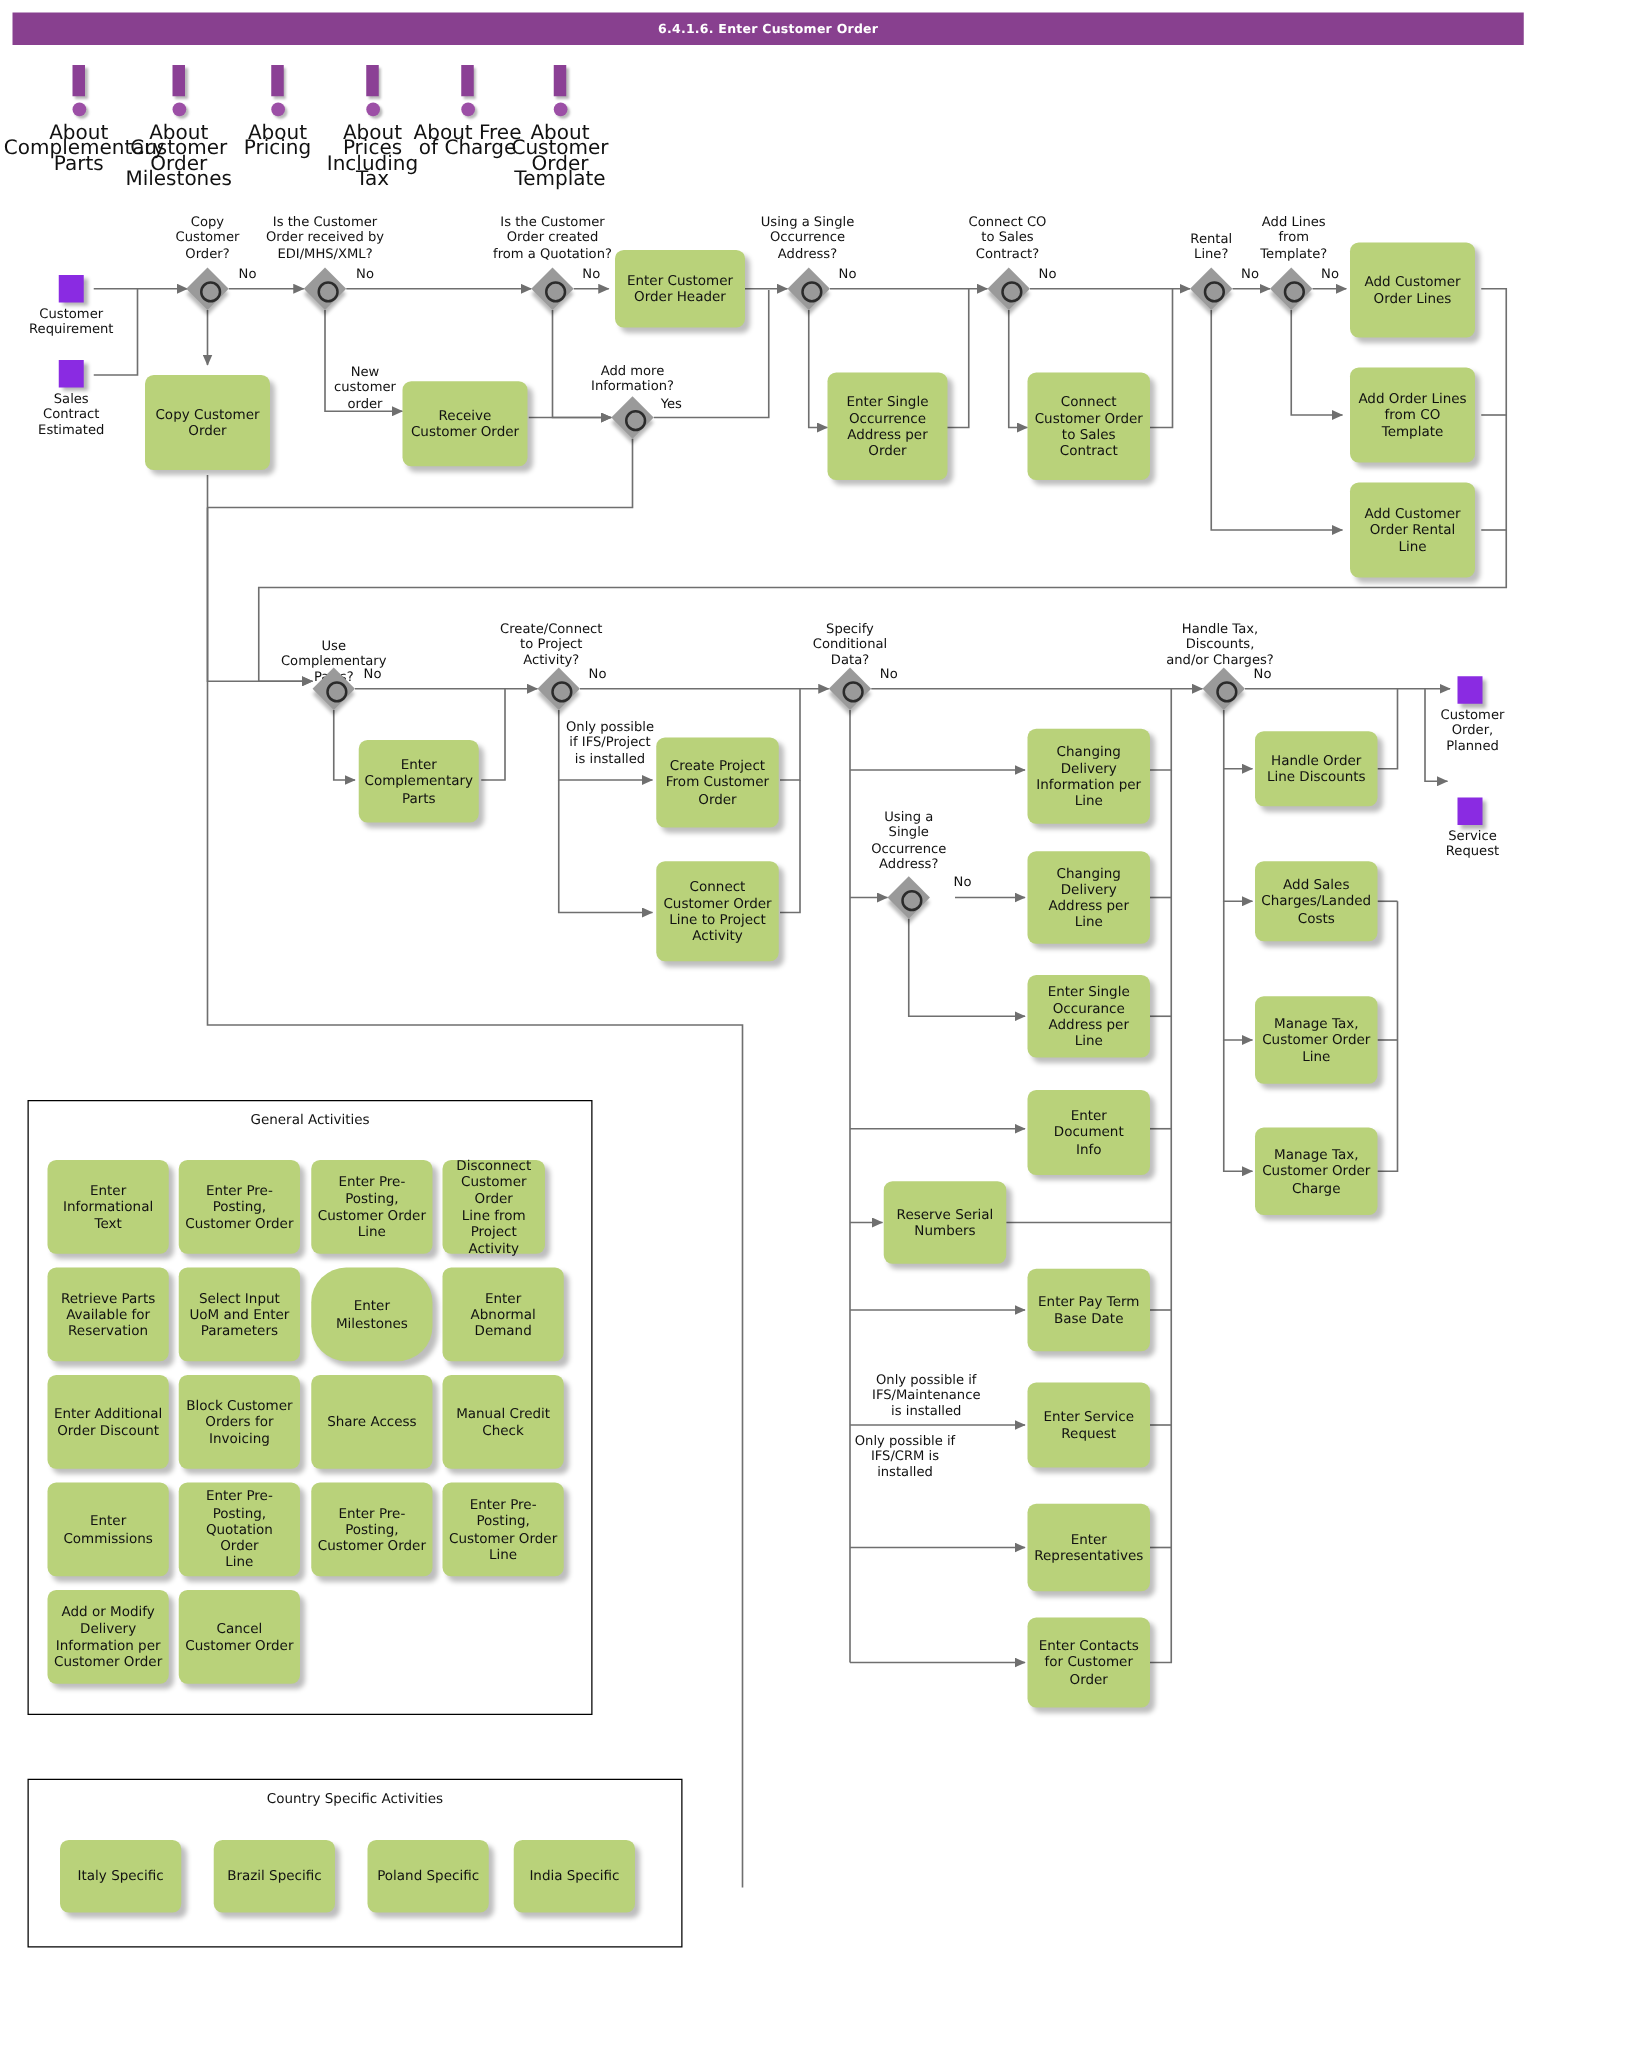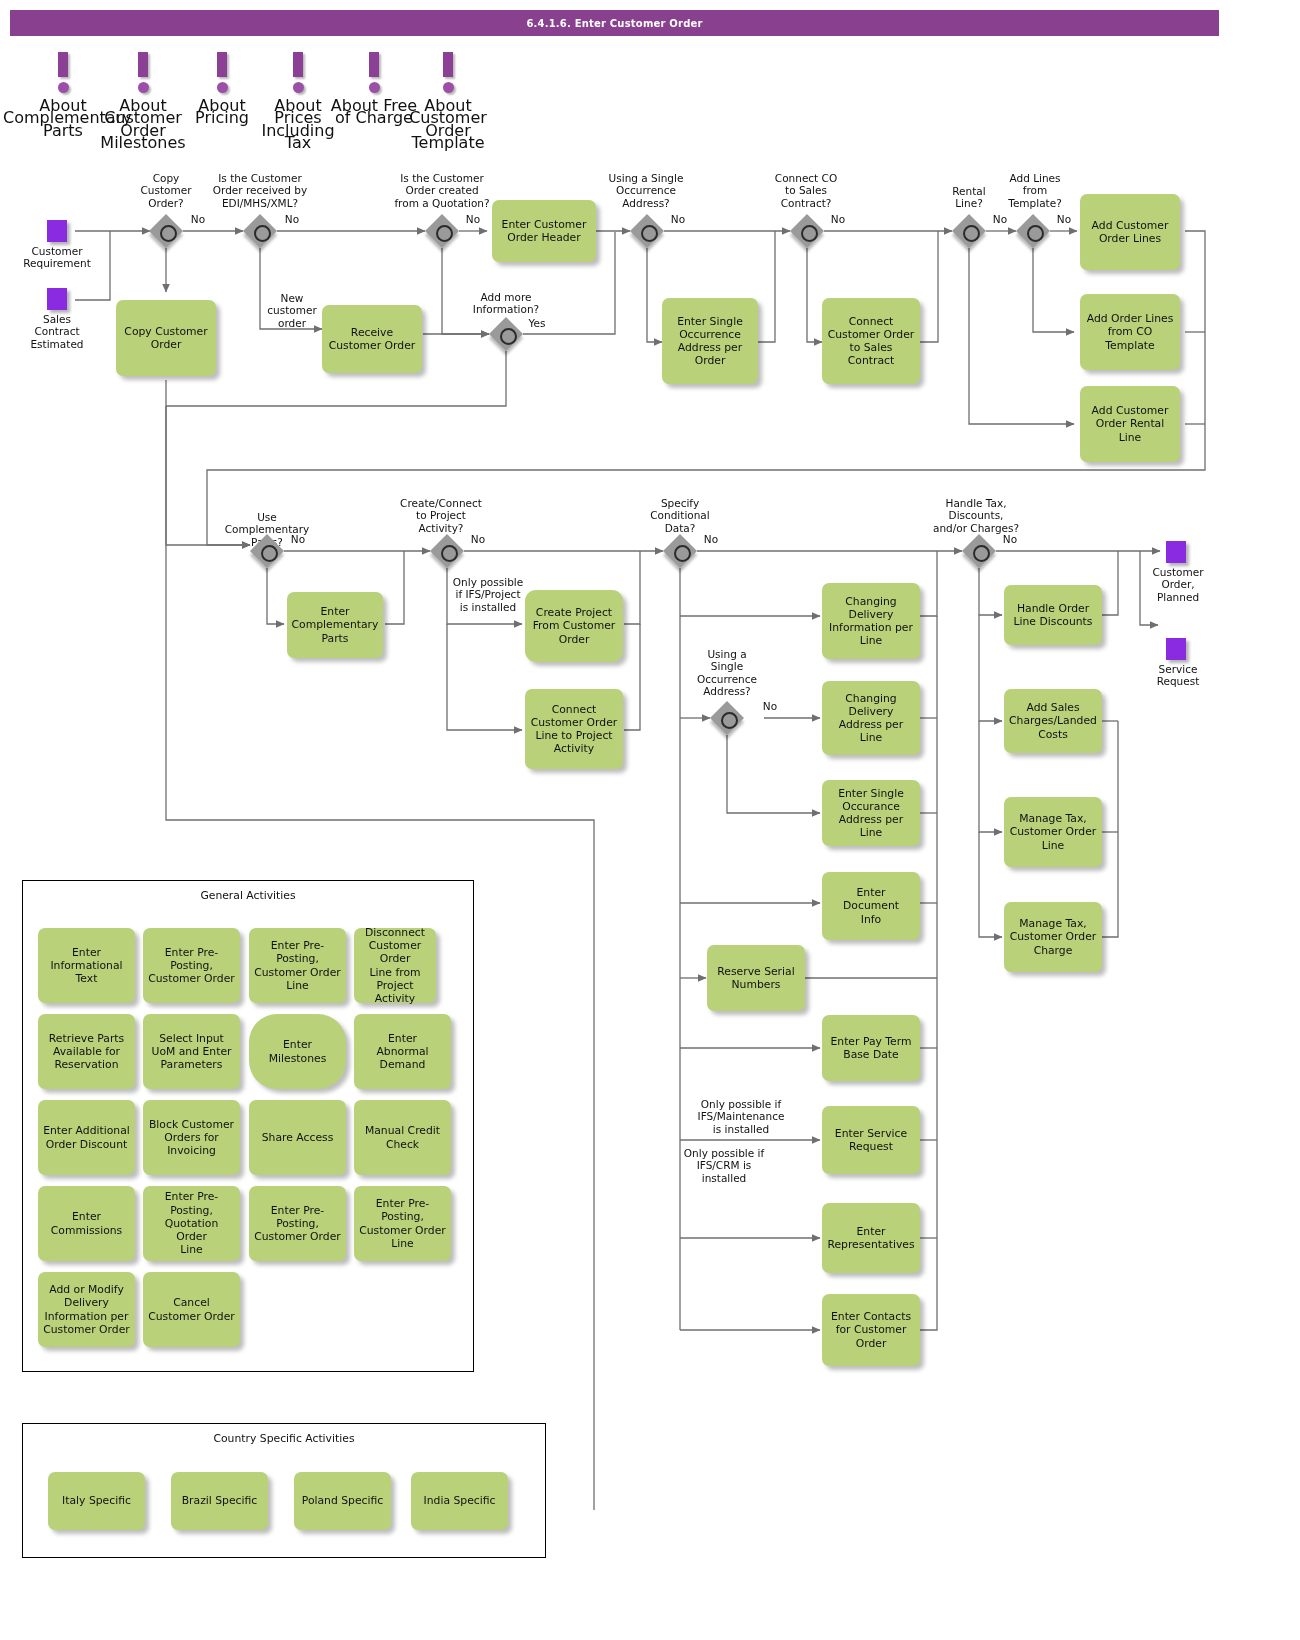--- a/index.html
+++ b/index.html
@@ -372,21 +372,21 @@
       <div class="ring"></div>
     </div>
   <div class="lbl" style="left: 758px; top: 700px; width: 24px; white-space: pre-line;">No</div>
 
   <div class="act" style="left:287px;top:592px;width:96px;height:66px;white-space:pre-line;">Enter
 Complementary
 Parts</div>
   <div class="lbl l" style="left: 448px; top: 576px; width: 80px; text-align: center; white-space: pre-line;">Only possible
 if IFS/Project
 is installed</div>
-  <div class="act" style="left:525px;top:590px;width:98px;height:72px;white-space:pre-line;border-radius:11px;">Create Project
+  <div class="act" style="left:525px;top:590px;width:98px;height:72px;white-space:pre-line;">Create Project
 From Customer
 Order</div>
   <div class="act" style="left:525px;top:689px;width:98px;height:80px;white-space:pre-line;">Connect
 Customer Order
 Line to Project
 Activity</div>
 
   <div class="act" style="left:822px;top:583px;width:98px;height:76px;white-space:pre-line;">Changing
 Delivery
 Information per

